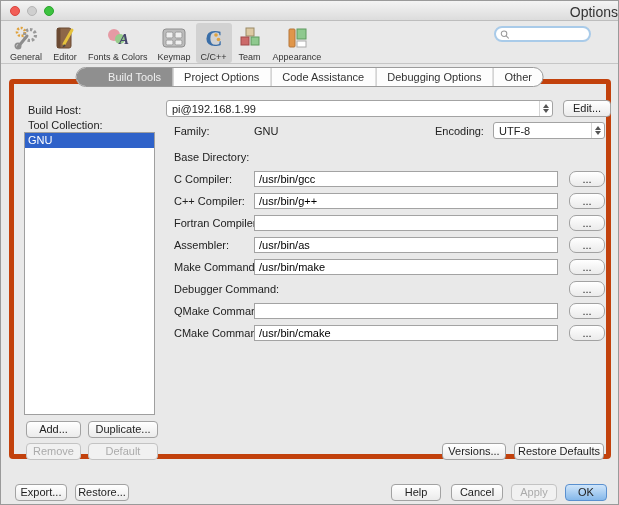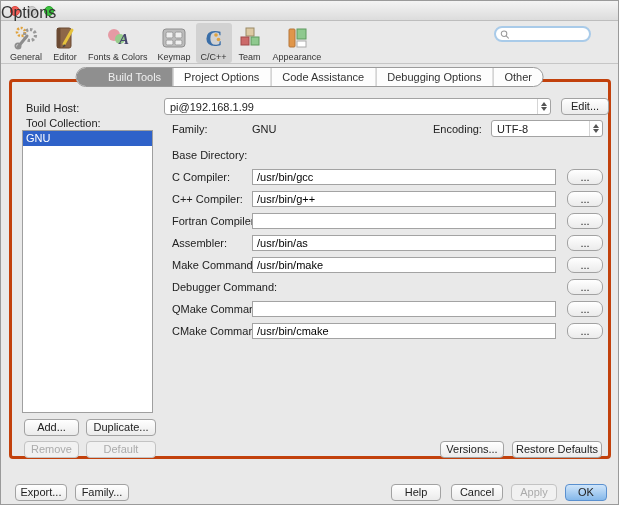--- a/index.html
+++ b/index.html
@@ -3,21 +3,21 @@
 <meta charset="utf-8">
 <style>
   * { margin:0; padding:0; box-sizing:border-box; }
   html,body { width:619px; height:505px; }
   body { font-family:"Liberation Sans", sans-serif; font-size:11px; color:#222; }
   .window { position:relative; width:619px; height:505px; background:#e9e9e9; overflow:hidden; border:1px solid #9a9a9a; }
 
   
   .titlebar { position:absolute; top:0; left:0; right:0; height:20px;
     background:linear-gradient(#f4f4f4,#dcdcdc); border-bottom:1px solid #bdbdbd; }
-  .title { position:absolute; top:3px; left:0; right:0; text-align:left; font-size:16px; color:#333; }
+  .title { position:absolute; top:3px; left:0; right:0; text-align:right; font-size:14px; color:#333; }
   .tl { position:absolute; top:5px; width:10px; height:10px; border-radius:50%; }
   .tl.red   { left:9px;  background:#f25e57; border:1px solid #d9443e; }
   .tl.gray  { left:26px; background:#cfcfcf; border:1px solid #b5b5b5; }
   .tl.green { left:43px; background:#3cc23f; border:1px solid #2aa52d; }
 
   
   .toolbar { position:absolute; top:20px; left:0; right:0; height:43px;
     background:#e9e9e9; border-bottom:1px solid #c6c6c6; }
   .tb-items { position:absolute; left:4px; top:2px; display:flex; align-items:flex-end; }
   .tb-item { display:flex; flex-direction:column; align-items:center; justify-content:flex-end;
@@ -33,21 +33,21 @@
   
   .tabs { position:absolute; top:66px; left:50%; transform:translateX(-50%);
     display:flex; border:1px solid #9b9b9b; border-radius:10px; overflow:hidden;
     background:#fdfdfd; z-index:5; height:20px; box-shadow:0 0 0 1px rgba(255,255,255,0.4) inset; }
   .tab { padding:3px 11px 0 11px; color:#333; border-left:1px solid #b9b9b9; white-space:nowrap; cursor:default; }
   .tab:first-child { border-left:none; }
   .tab.selected { background:#8f8f8f; color:#efefef;padding-left:32px; }
 
   
   .panel { position:absolute; left:8px; top:78px; width:602px; height:380px;
-    border:3px solid #c2410c; border-radius:4px; background:#e9e9e9; }
+    border:5px solid #c2410c; border-radius:4px; background:#e9e9e9; }
 
   .flabel { position:absolute; color:#222; white-space:nowrap; }
 
   .combo { position:absolute; height:17px; background:#fff; border:1px solid #a3a3a3; border-radius:3px;
     display:flex; align-items:center; padding-left:5px; cursor:default; }
   .combo .val { flex:1; }
   .stepper { width:13px; height:100%; display:flex; flex-direction:column;
     align-items:center; justify-content:center; gap:1px; border-left:1px solid #d5d5d5; }
   .stepper .up   { width:0; height:0; border-left:3px solid transparent; border-right:3px solid transparent; border-bottom:4px solid #555; }
   .stepper .down { width:0; height:0; border-left:3px solid transparent; border-right:3px solid transparent; border-top:4px solid #555; }
@@ -240,19 +240,19 @@
     <div class="btn" style="left:12px; top:337px; width:55px;">Add...</div>
     <div class="btn" style="left:74px; top:337px; width:70px;">Duplicate...</div>
     <div class="btn disabled" style="left:12px; top:359px; width:55px;">Remove</div>
     <div class="btn disabled" style="left:74px; top:359px; width:70px;">Default</div>
 
     <div class="btn" style="left:428px; top:359px; width:64px;">Versions...</div>
     <div class="btn" style="left:500px; top:359px; width:90px;">Restore Defaults</div>
   </div>
 
   <div class="btn footer-btn" style="left:14px; width:52px;">Export...</div>
-  <div class="btn footer-btn" style="left:74px; width:54px;">Family...</div>
+  <div class="btn footer-btn" style="left:74px; width:54px;">Restore...</div>
   <div class="btn footer-btn" style="left:390px; width:50px;">Help</div>
   <div class="btn footer-btn" style="left:450px; width:52px;">Cancel</div>
   <div class="btn footer-btn disabled" style="left:510px; width:46px;">Apply</div>
   <div class="btn footer-btn primary" style="left:564px; width:42px;">OK</div>
 
 </div>
 
 </body></html>

